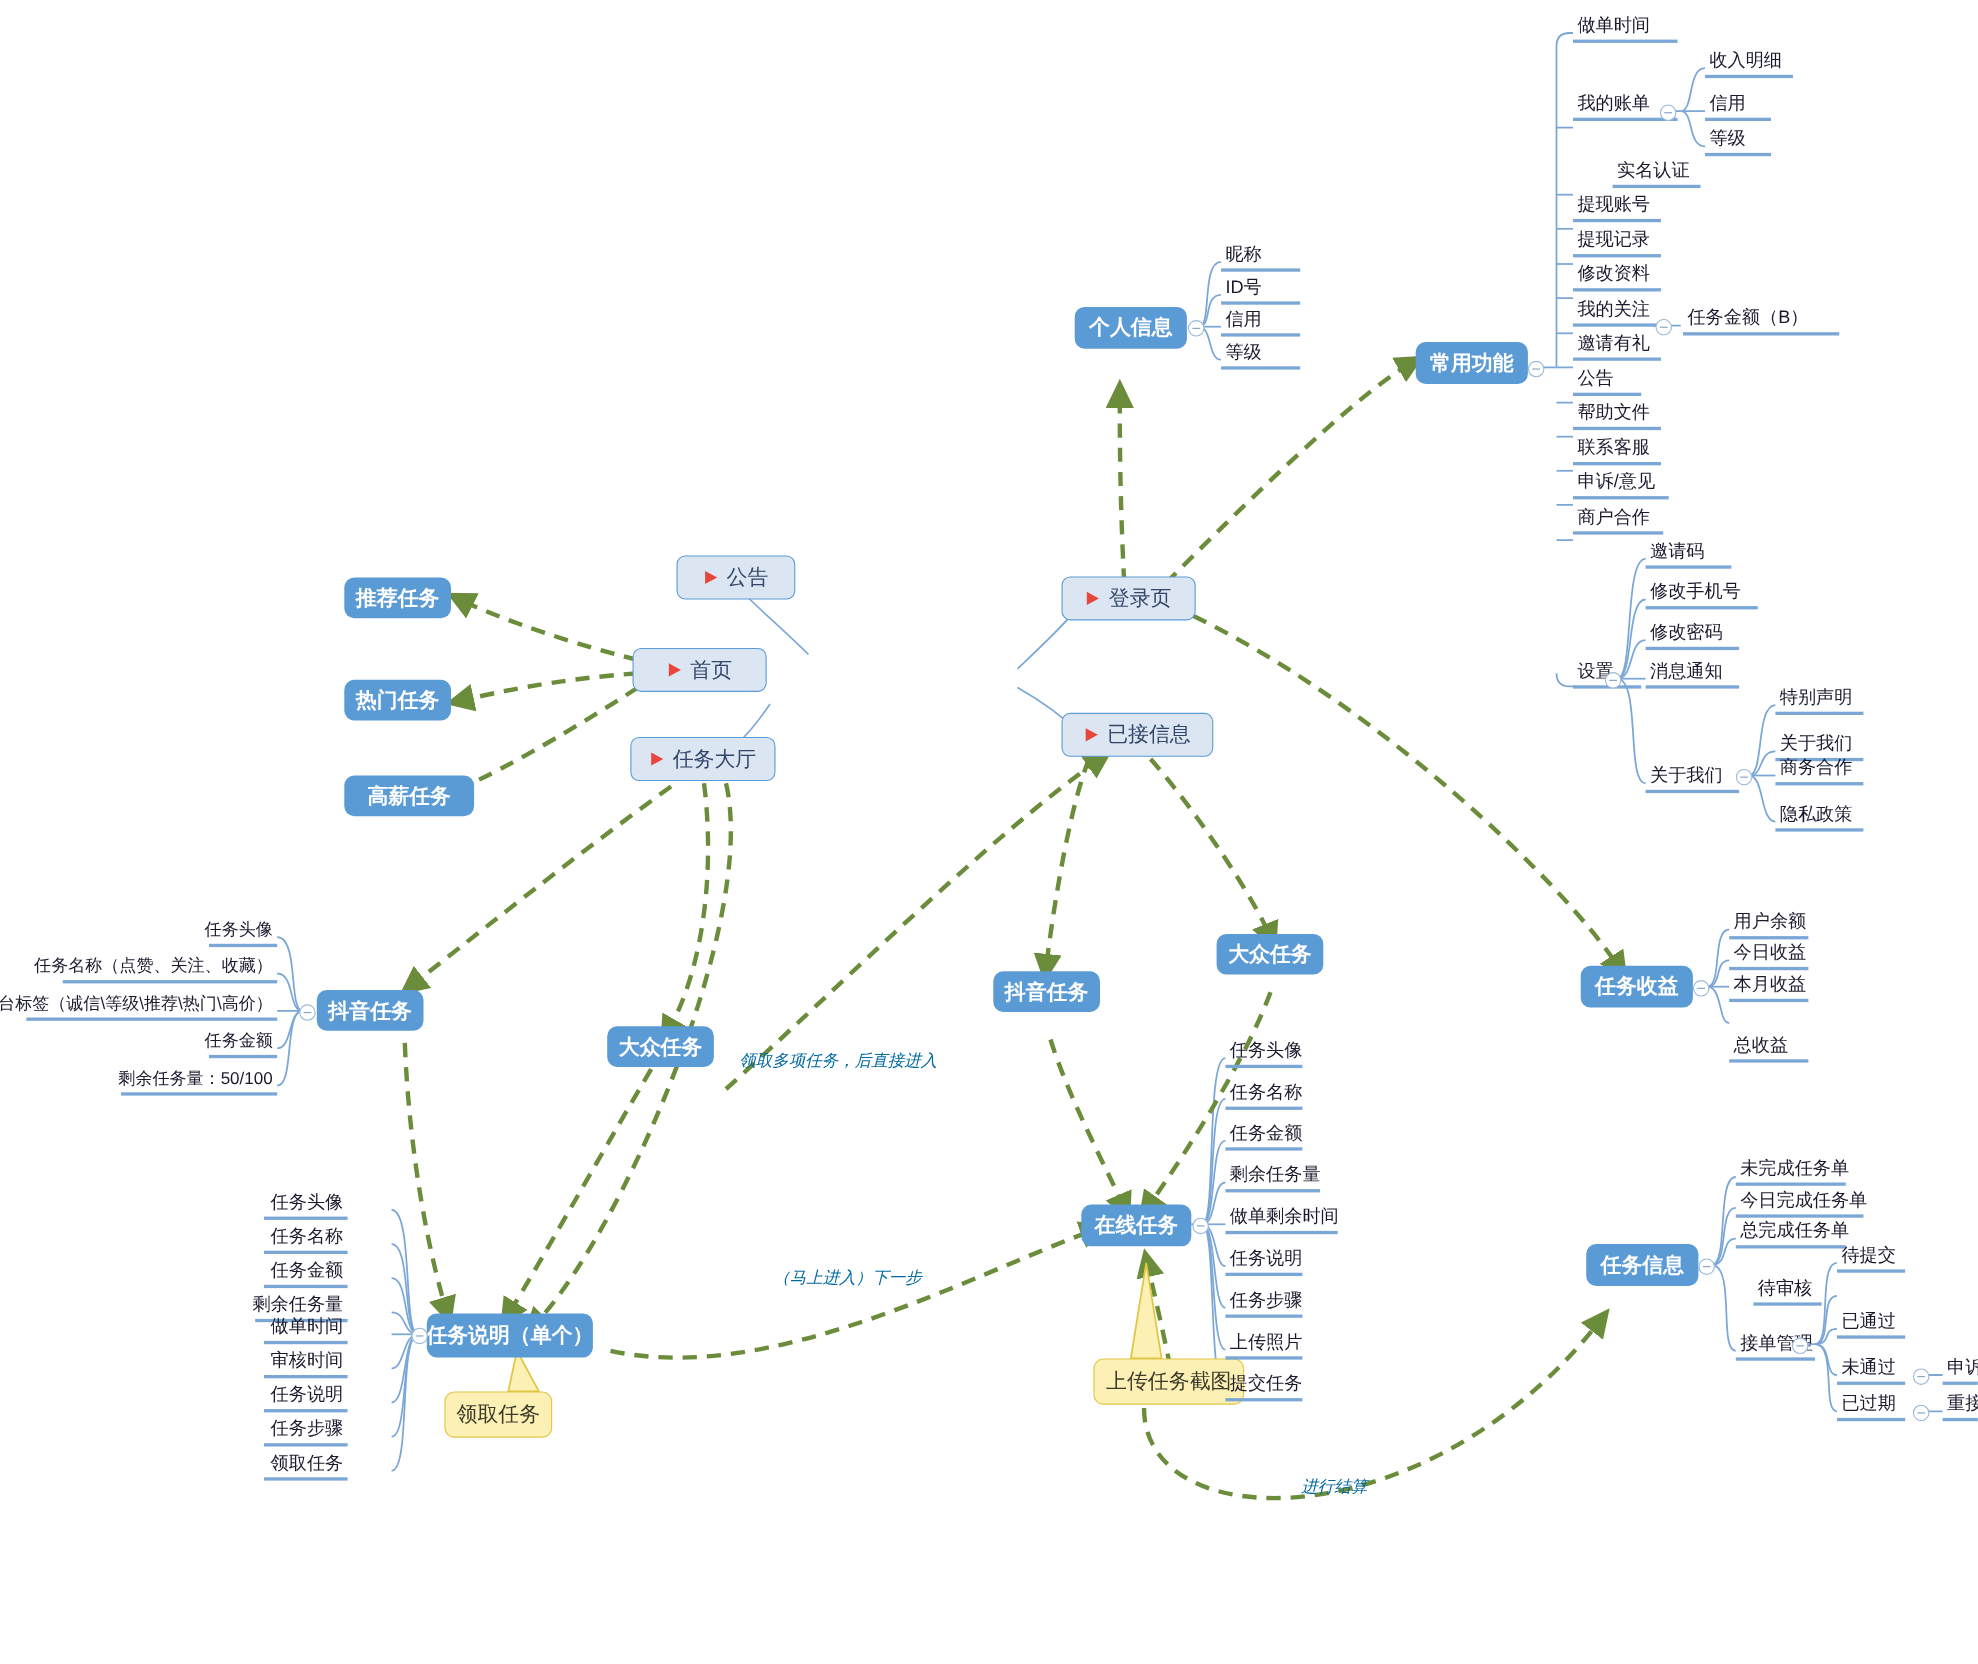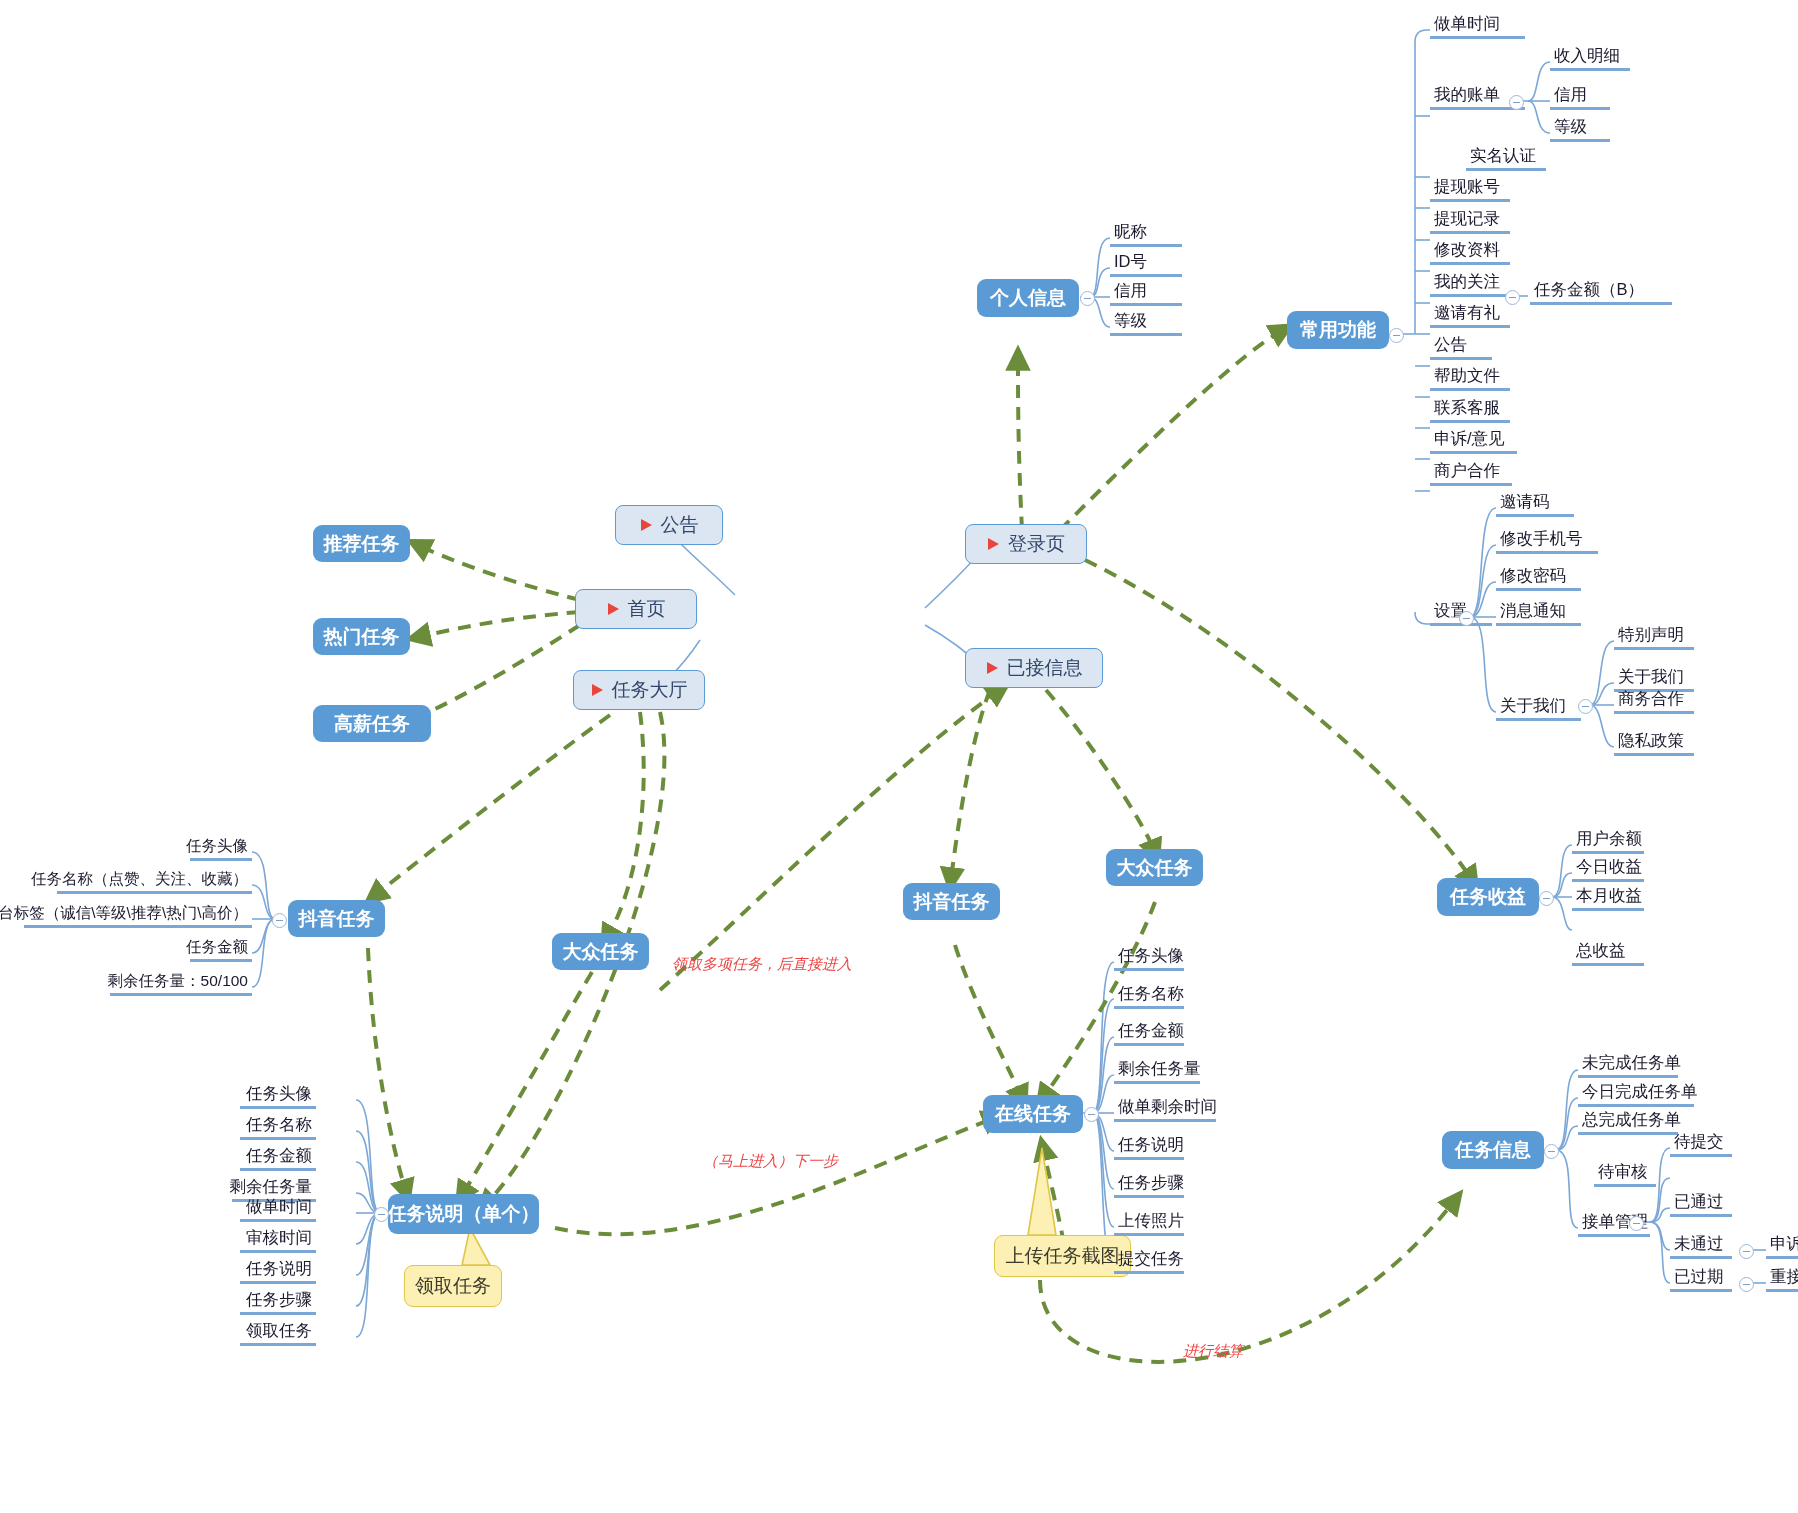--- a/index.html
+++ b/index.html
@@ -40,21 +40,21 @@
 
   
   .toggle{
     position:absolute;width:13px;height:13px;border-radius:50%;
     border:1px solid #9bb8d8;background:#ffffff;
     display:flex;align-items:center;justify-content:center;
   }
   .toggle:after{content:"";display:block;width:7px;height:1px;background:#7f9fc4;}
 
   
-  .annot{position:absolute;font-size:15px;color:#ef4444;font-style:italic;white-space:nowrap;}
+  .annot{position:absolute;font-size:15px;color:#0369a1;font-style:italic;white-space:nowrap;}
 
   
   .flagicon{position:relative;width:15px;height:15px;flex:0 0 15px;}
   .flagicon:before{
     content:"";position:absolute;left:1px;top:1px;
     border-style:solid;border-width:6.5px 0 6.5px 11px;
     border-color:transparent transparent transparent #e8453c;
   }
 </style>
 </head>

